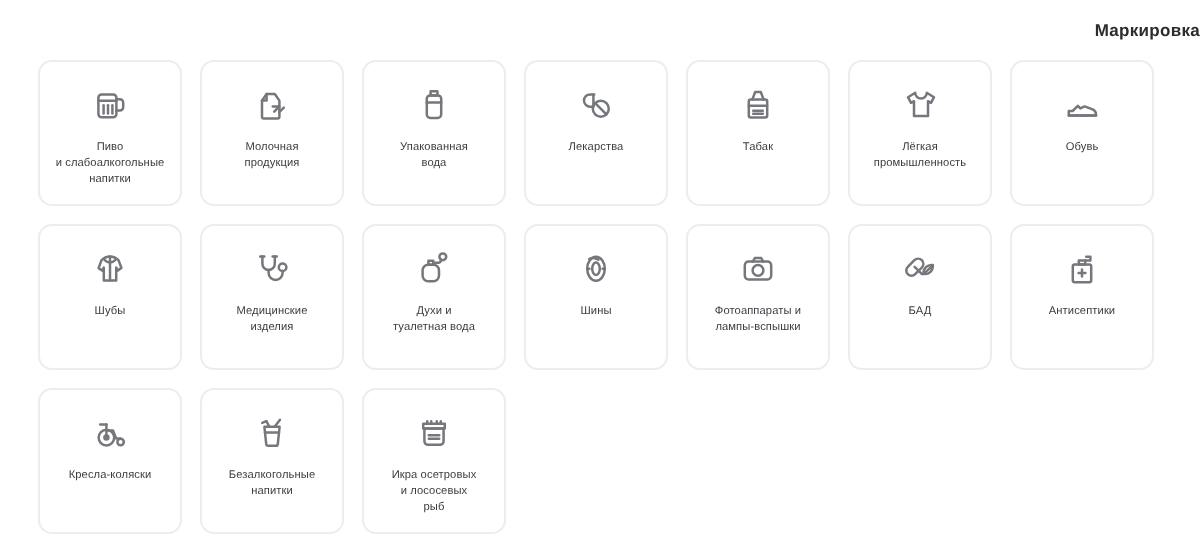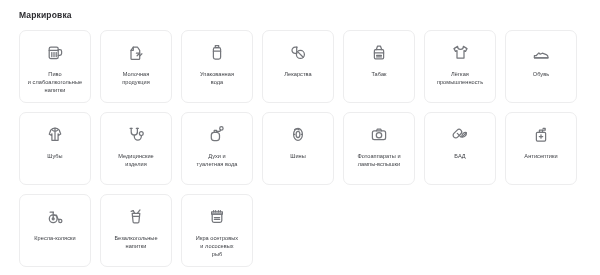--- a/index.html
+++ b/index.html
@@ -23,20 +23,21 @@
     padding: 9px 0 0 19px;
   }
 
   .section-title {
     font-size: 8.5px;
     font-weight: 700;
     color: #2c2c30;
     letter-spacing: 0.15px;
     line-height: 12px;
     margin-bottom: 9px;
+    text-align: right;
   }
 
   .grid {
     display: grid;
     grid-template-columns: repeat(7, 72px);
     column-gap: 9px;
     row-gap: 9px;
     width: 558px;
   }
 

